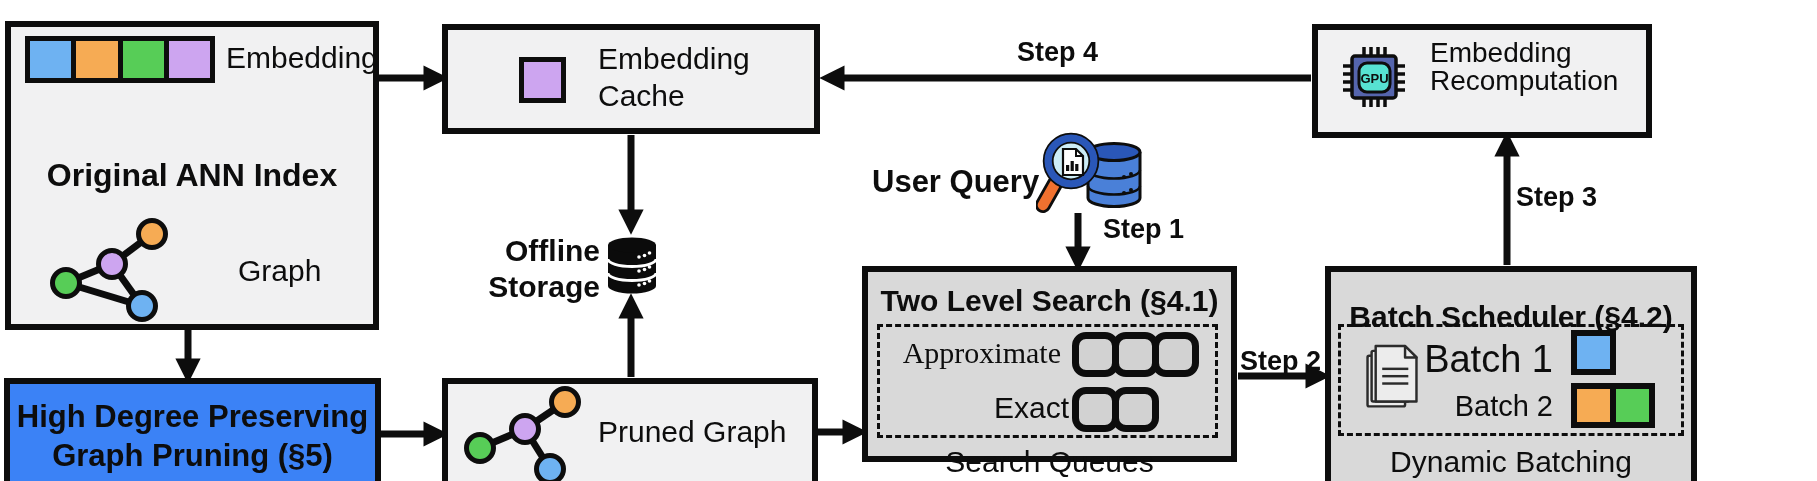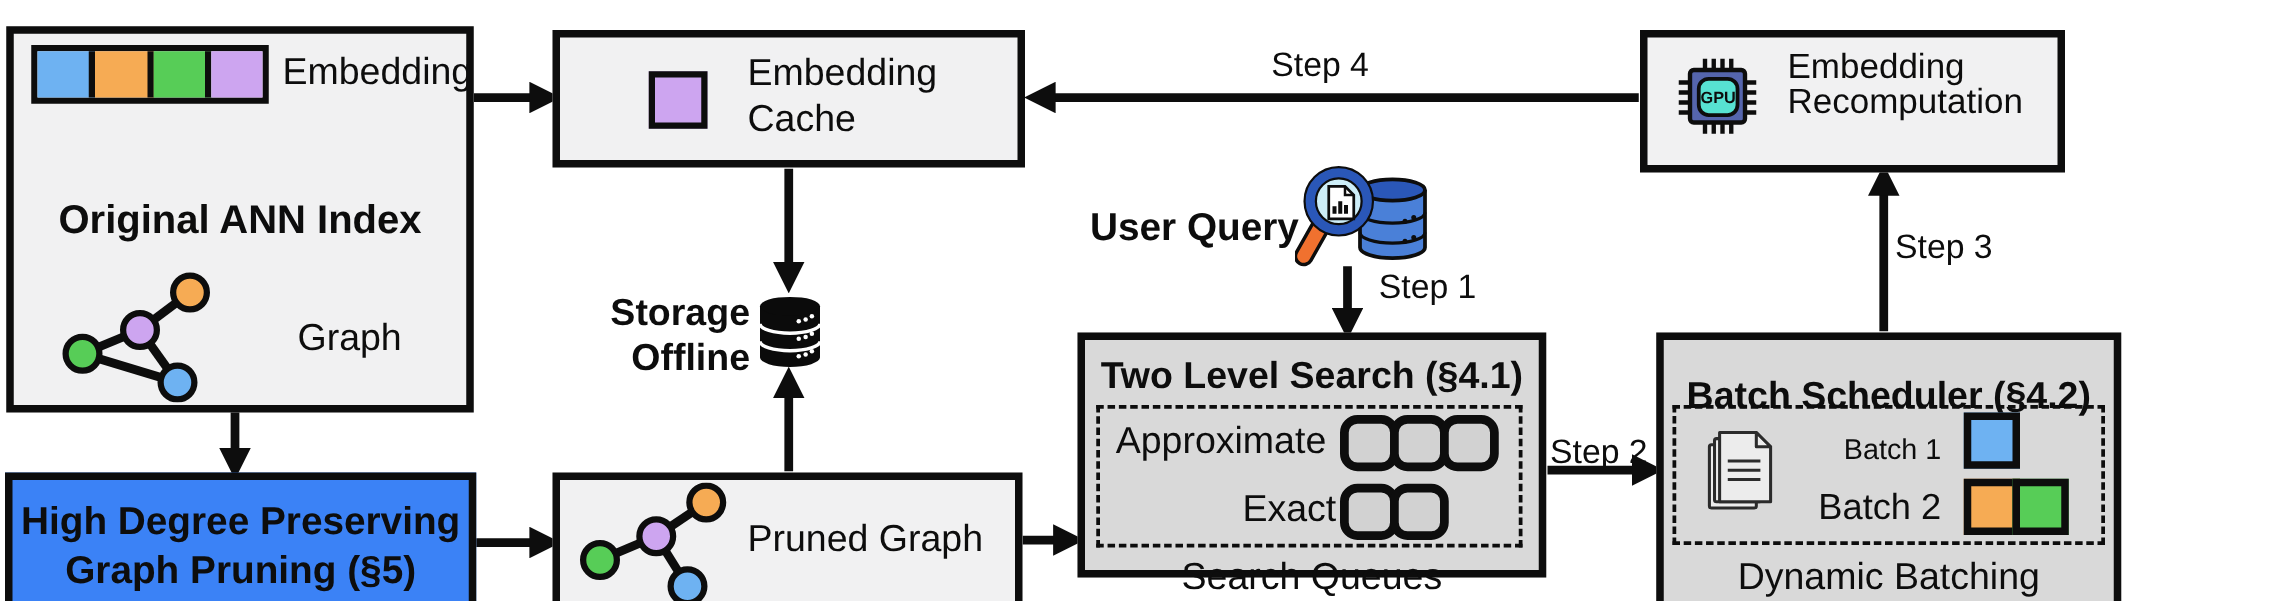--- a/index.html
+++ b/index.html
@@ -5,21 +5,21 @@
   html,body{margin:0;padding:0;background:#fff;}
   #canvas{
     position:relative;width:1817px;height:481px;background:#ffffff;
     font-family:"Liberation Sans", sans-serif;color:#0d0d0d;overflow:hidden;margin-top:16px;
   }
   .box{position:absolute;border:6px solid #0d0d0d;box-sizing:border-box;}
   .abs{position:absolute;}
   .t30{font-size:30px;line-height:36px;white-space:nowrap;}
   .bold{font-weight:bold;}
   .center{left:0;width:100%;text-align:center;}
-  .steplbl{position:absolute;font-size:27px;font-weight:normal;white-space:nowrap;}
+  .steplbl{position:absolute;font-size:27px;font-weight:bold;white-space:nowrap;}
   .dashed{position:absolute;border:3.5px dashed #0d0d0d;box-sizing:border-box;}
   .sqrow{position:absolute;display:flex;}
   .sqrow .sq{width:47px;height:45px;border:7px solid #0d0d0d;border-radius:14px;
     box-sizing:border-box;background:#d2d2d2;}
   .sqrow .sq + .sq{margin-left:-7px;}
   .batchrow{position:absolute;display:flex;}
   .batchrow .sq{width:45px;height:45px;border:6px solid #0d0d0d;box-sizing:border-box;}
   .batchrow .sq + .sq{margin-left:-6px;}
   #emb-strip{position:absolute;left:14px;top:9px;width:190px;height:47px;
     border:5px solid #0d0d0d;box-sizing:border-box;display:flex;}
@@ -86,22 +86,22 @@
 
   <div class="box" style="left: 442px; top: 8px; width: 378px; height: 110px; background: rgb(241, 241, 242);">
     <div class="abs" style="left: 71px; top: 27px; width: 47px; height: 46px; border: 5px solid rgb(13, 13, 13); box-sizing: border-box; background: rgb(205, 165, 240);"></div>
     <div class="abs t30" style="left:150px;top:10px;line-height:37px;">
       <div>Embedding</div>
       <div>Cache</div>
     </div>
   </div>
 
   <div class="abs t30 bold" style="left:455px;top:217px;width:145px;text-align:right;line-height:36px;">
+    <div>Offline</div>
     <div>Storage</div>
-    <div>Offline</div>
   </div>
   <svg class="abs" style="left:606px;top:220px;" width="52" height="58" viewBox="0 0 52 58">
     <path d="M2,9 v41 a24,7.5 0 0 0 48,0 v-41" fill="#0b0b0b"></path>
     <ellipse cx="26" cy="9" rx="24" ry="7.5" fill="#0b0b0b"></ellipse>
     <path d="M2,23 a24,7.5 0 0 0 48,0" stroke="#ffffff" stroke-width="2.8" fill="none"></path>
     <path d="M2,37 a24,7.5 0 0 0 48,0" stroke="#ffffff" stroke-width="2.8" fill="none"></path>
     <g fill="#ffffff">
       <circle cx="33" cy="21" r="1.8"></circle>
         <circle cx="38.5" cy="19.5" r="1.8"></circle>
         <circle cx="43.5" cy="17" r="1.8"></circle>
@@ -153,21 +153,21 @@
     <g fill="#0d0d0d">
       <rect x="30" y="35" width="3.2" height="6"></rect>
       <rect x="34.6" y="31" width="3.2" height="10"></rect>
       <rect x="39.2" y="34" width="3.2" height="7"></rect>
     </g>
   </svg>
 
   <div class="box" style="left: 862px; top: 250px; width: 375px; height: 196px; background: rgb(217, 217, 217);">
     <div class="abs bold center" style="top:12px;font-size:30px;white-space:nowrap;">Two Level Search (§4.1)</div>
     <div class="dashed" style="left:9px;top:52px;width:341px;height:114px;">
-      <div class="abs t30" style="right:154px;top:8px;">Approximate</div>
+      <div class="abs t30" style="right:154px;top:8px;font-family:Liberation Serif, serif;">Approximate</div>
       <div class="sqrow" style="left:192px;top:5px;">
           <div class="sq"></div>
           <div class="sq"></div>
           <div class="sq"></div>
         </div>
       <div class="abs t30" style="right:146px;top:63px;">Exact</div>
       <div class="sqrow" style="left:192px;top:60px;">
           <div class="sq"></div>
           <div class="sq"></div>
         </div>
@@ -184,21 +184,21 @@
           <rect x="13" y="12" width="46" height="62" rx="2"></rect>
           <path d="M18,6 h36 l14,14 v54 h-50 z"></path>
           <path d="M54,6 v14 h14 z"></path>
         </g>
         <g stroke="#2b2b2b" stroke-width="3">
           <line x1="26" y1="34" x2="58" y2="34"></line>
           <line x1="26" y1="43" x2="58" y2="43"></line>
           <line x1="26" y1="52" x2="58" y2="52"></line>
         </g>
       </svg>
-      <div class="abs" style="right:128px;top:17px;font-size:23px;line-height:30px;white-space:nowrap;">Batch 1</div>
+      <div class="abs" style="right:128px;top:17px;font-size:38px;line-height:30px;white-space:nowrap;">Batch 1</div>
       <div class="batchrow" style="left:230px;top:3px;">
           <div class="sq" style="background: rgb(110, 178, 242);"></div>
         </div>
       <div class="abs" style="right:128px;top:64px;font-size:29px;line-height:30px;white-space:nowrap;">Batch 2</div>
       <div class="batchrow" style="left:230px;top:56px;">
           <div class="sq" style="background: rgb(246, 171, 84);"></div>
           <div class="sq" style="background: rgb(87, 205, 87);"></div>
         </div>
     </div>
     <div class="abs t30 center" style="top:172px;">Dynamic Batching</div>

